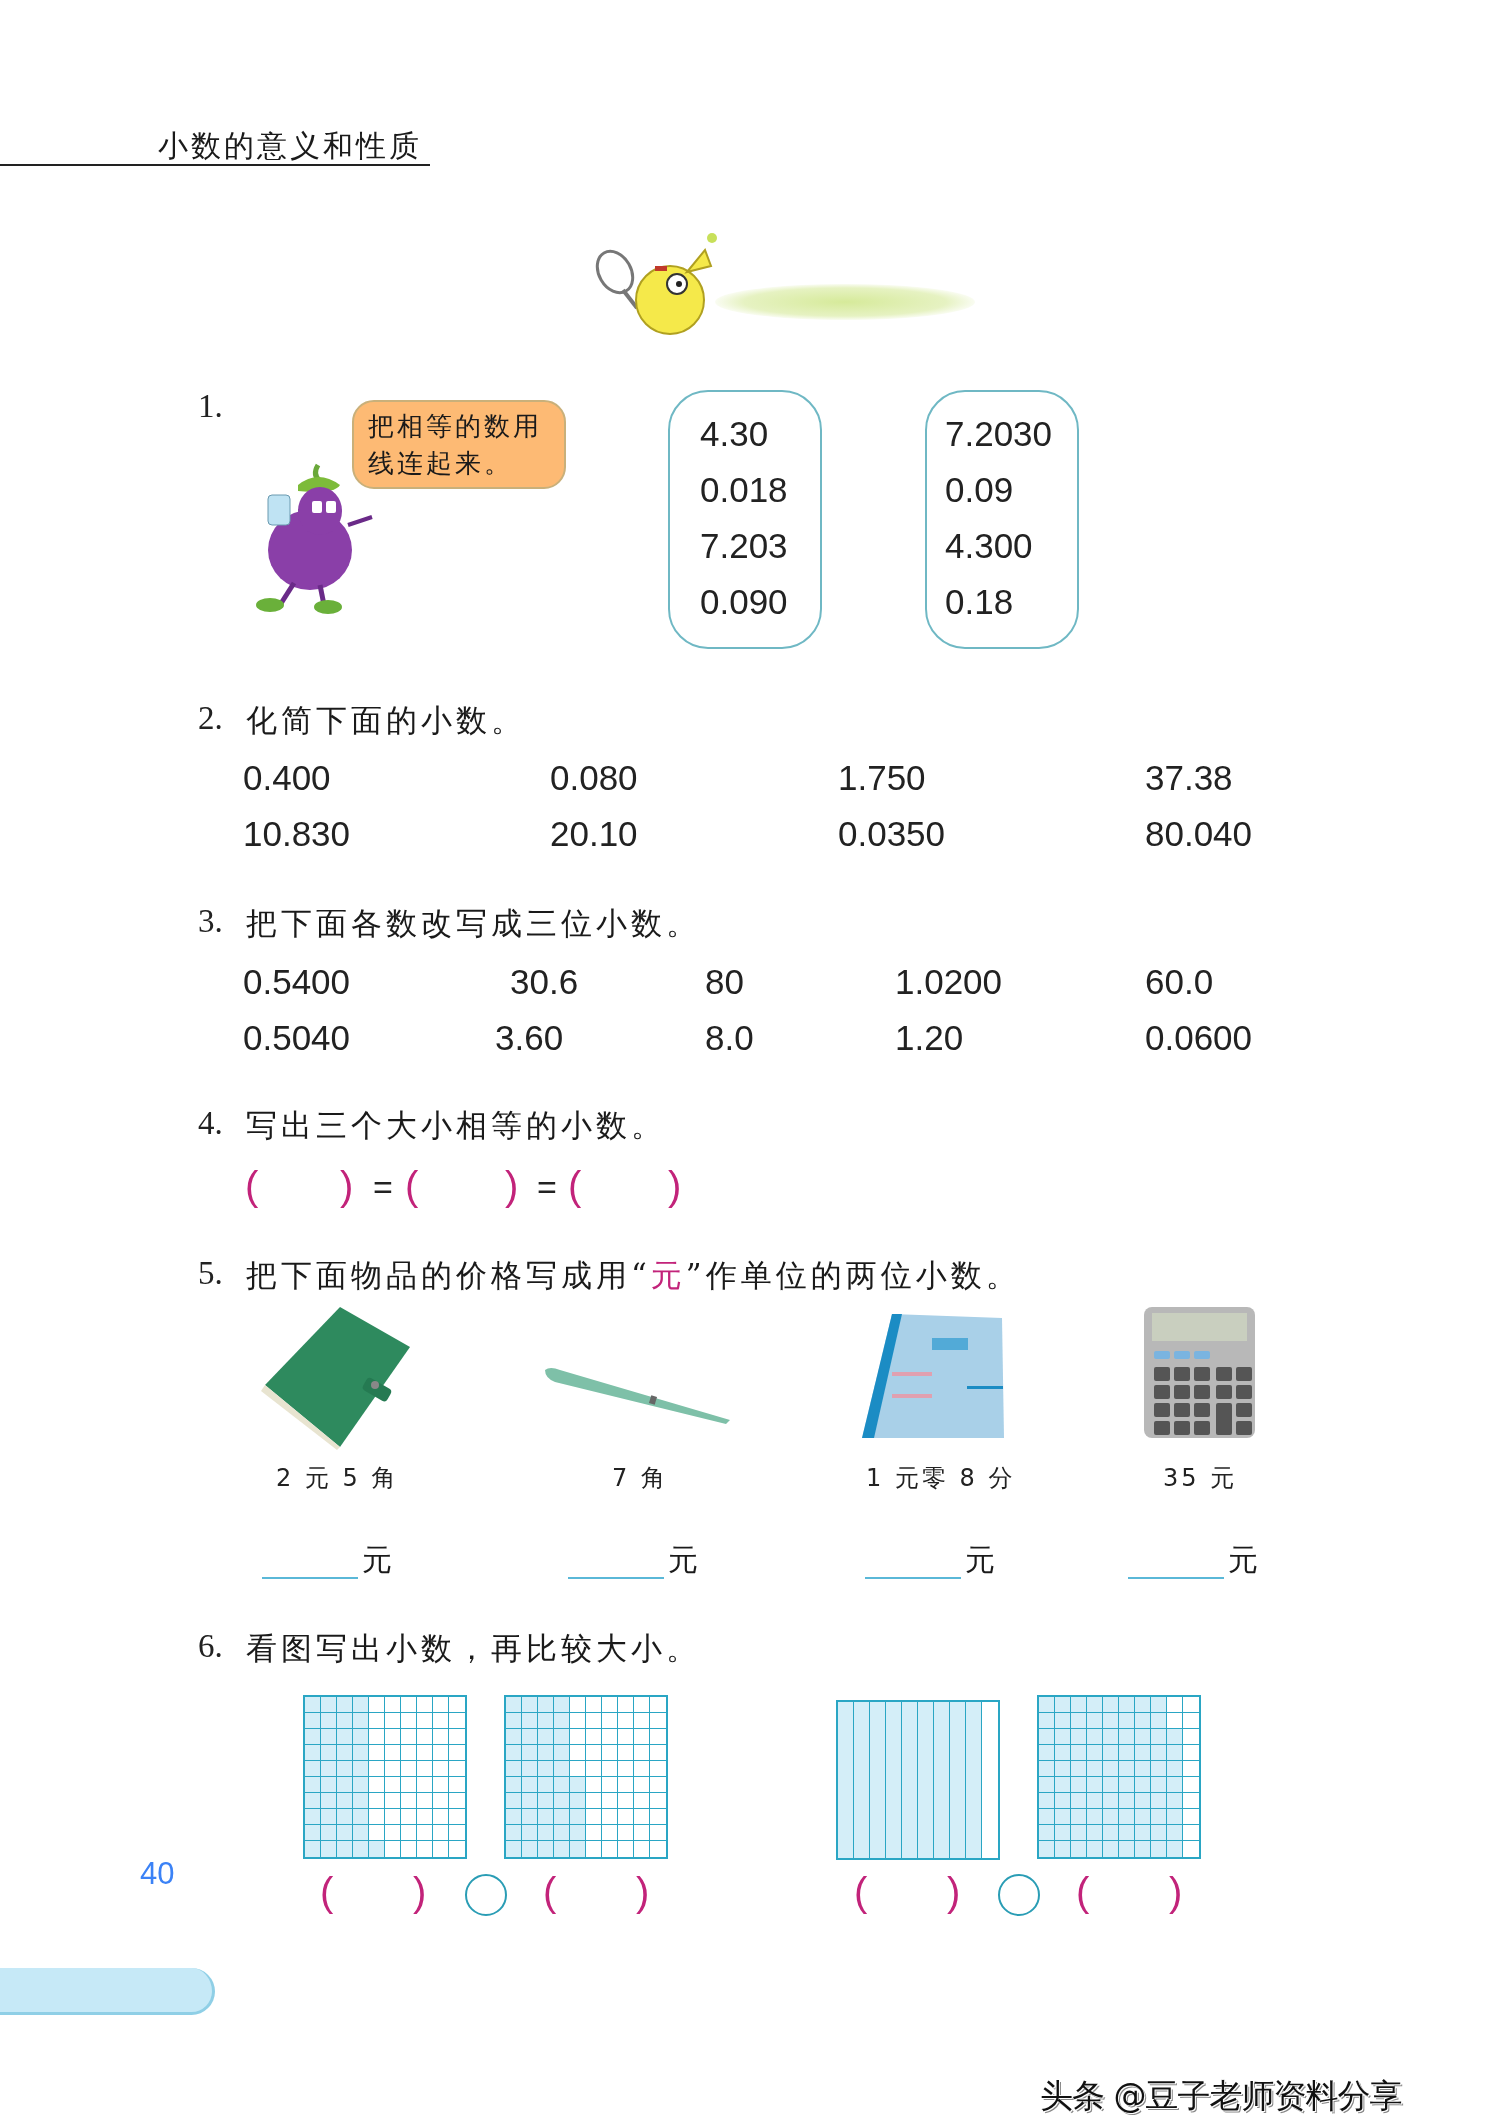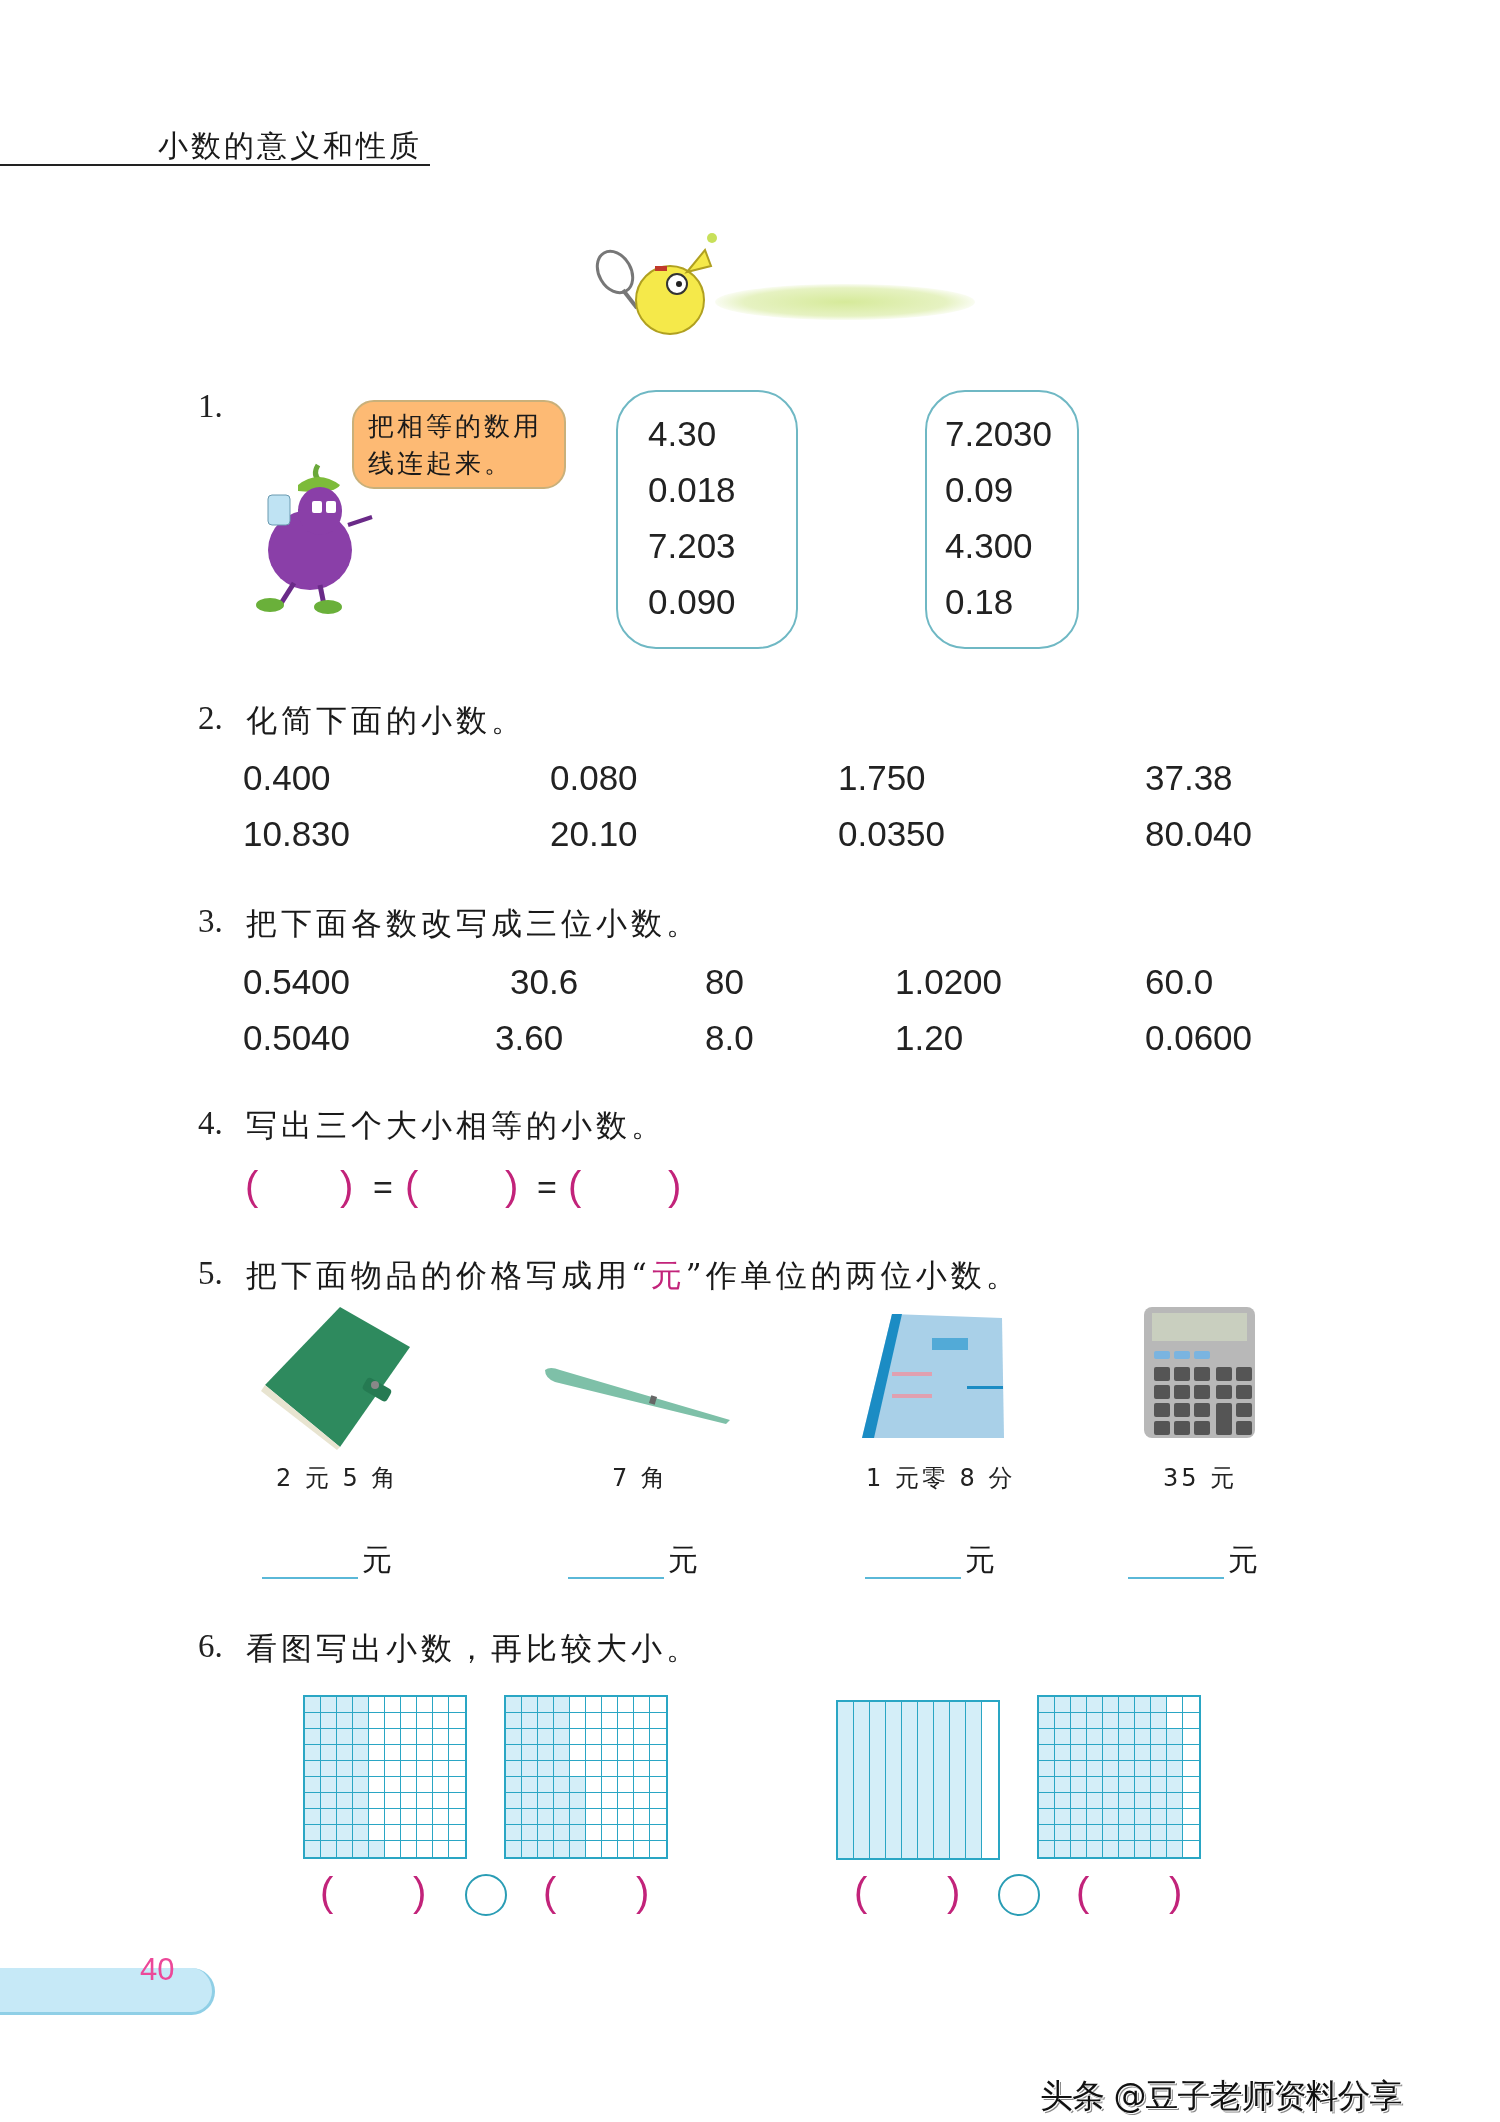--- a/index.html
+++ b/index.html
@@ -44,21 +44,21 @@
     .grid { width:164px; height:164px; border:2px solid #2aa6c4; box-sizing:border-box; display:grid; }
     .grid.hundred { grid-template-columns:repeat(10,1fr); grid-template-rows:repeat(10,1fr); }
     .grid.tenth { grid-template-columns:repeat(10,1fr); grid-template-rows:1fr; }
     .cell { border-right:1.5px solid #2aa6c4; border-bottom:1.5px solid #2aa6c4; box-sizing:border-box; background:#fff; }
     .cell.on { background:#d4eef8; }
     .cmp-circle { width:38px; height:38px; border:2px solid #2a9db5; border-radius:50%; }
 
     
     .page-tab { left:-20px; top:1968px; width:232px; height:44px; background:#c6e9f7; border-radius:0 24px 24px 0;
                 border-bottom:3px solid #8fcfe6; border-right:3px solid #8fcfe6; }
-    .page-num { left:140px; top:1952px; font-family:"Liberation Sans", sans-serif; font-size:31px; color:#ec4899; }
+    .page-num { left:140px; top:1856px; font-family:"Liberation Sans", sans-serif; font-size:31px; color:#3b82f6; }
     .watermark { left:1040px; top:2062px; font-family:"DejaVu Sans", sans-serif; font-size:33px; color:#111;
                  text-shadow:1px 1px 0 #fff, -1px -1px 0 #fff, 2px 2px 0 #888; letter-spacing:-1px; white-space:nowrap;margin-top:12px; }
   </style>
 </head>
 <body>
 
 <div class="abs chapter-title">小数的意义和性质</div>
 <div class="abs chapter-rule"></div>
 
 <div class="abs banner">
@@ -90,21 +90,21 @@
   <ellipse cx="30" cy="150" rx="14" ry="7" fill="#6ab03a"></ellipse>
   <ellipse cx="88" cy="152" rx="14" ry="7" fill="#6ab03a"></ellipse>
 </svg>
 <div class="abs bubble">
   <div class="abs bubble-text">
     <div>把相等的数用</div>
     <div>线连起来。</div>
   </div>
 </div>
 
-<div class="abs numbox" style="left:616px; top:390px;padding-left:28px;">
+<div class="abs numbox" style="left:668px; top:390px;">
   <div class="num" style="top:22px;">4.30</div>
   <div class="num" style="top:78px;">0.018</div>
   <div class="num" style="top:134px;">7.203</div>
   <div class="num" style="top:190px;">0.090</div>
 </div>
 <div class="abs numbox" style="left:925px; top:390px;">
   <div class="num" style="top:22px; left:18px;">7.2030</div>
   <div class="num" style="top:78px; left:18px;">0.09</div>
   <div class="num" style="top:134px; left:18px;">4.300</div>
   <div class="num" style="top:190px; left:18px;">0.18</div>

